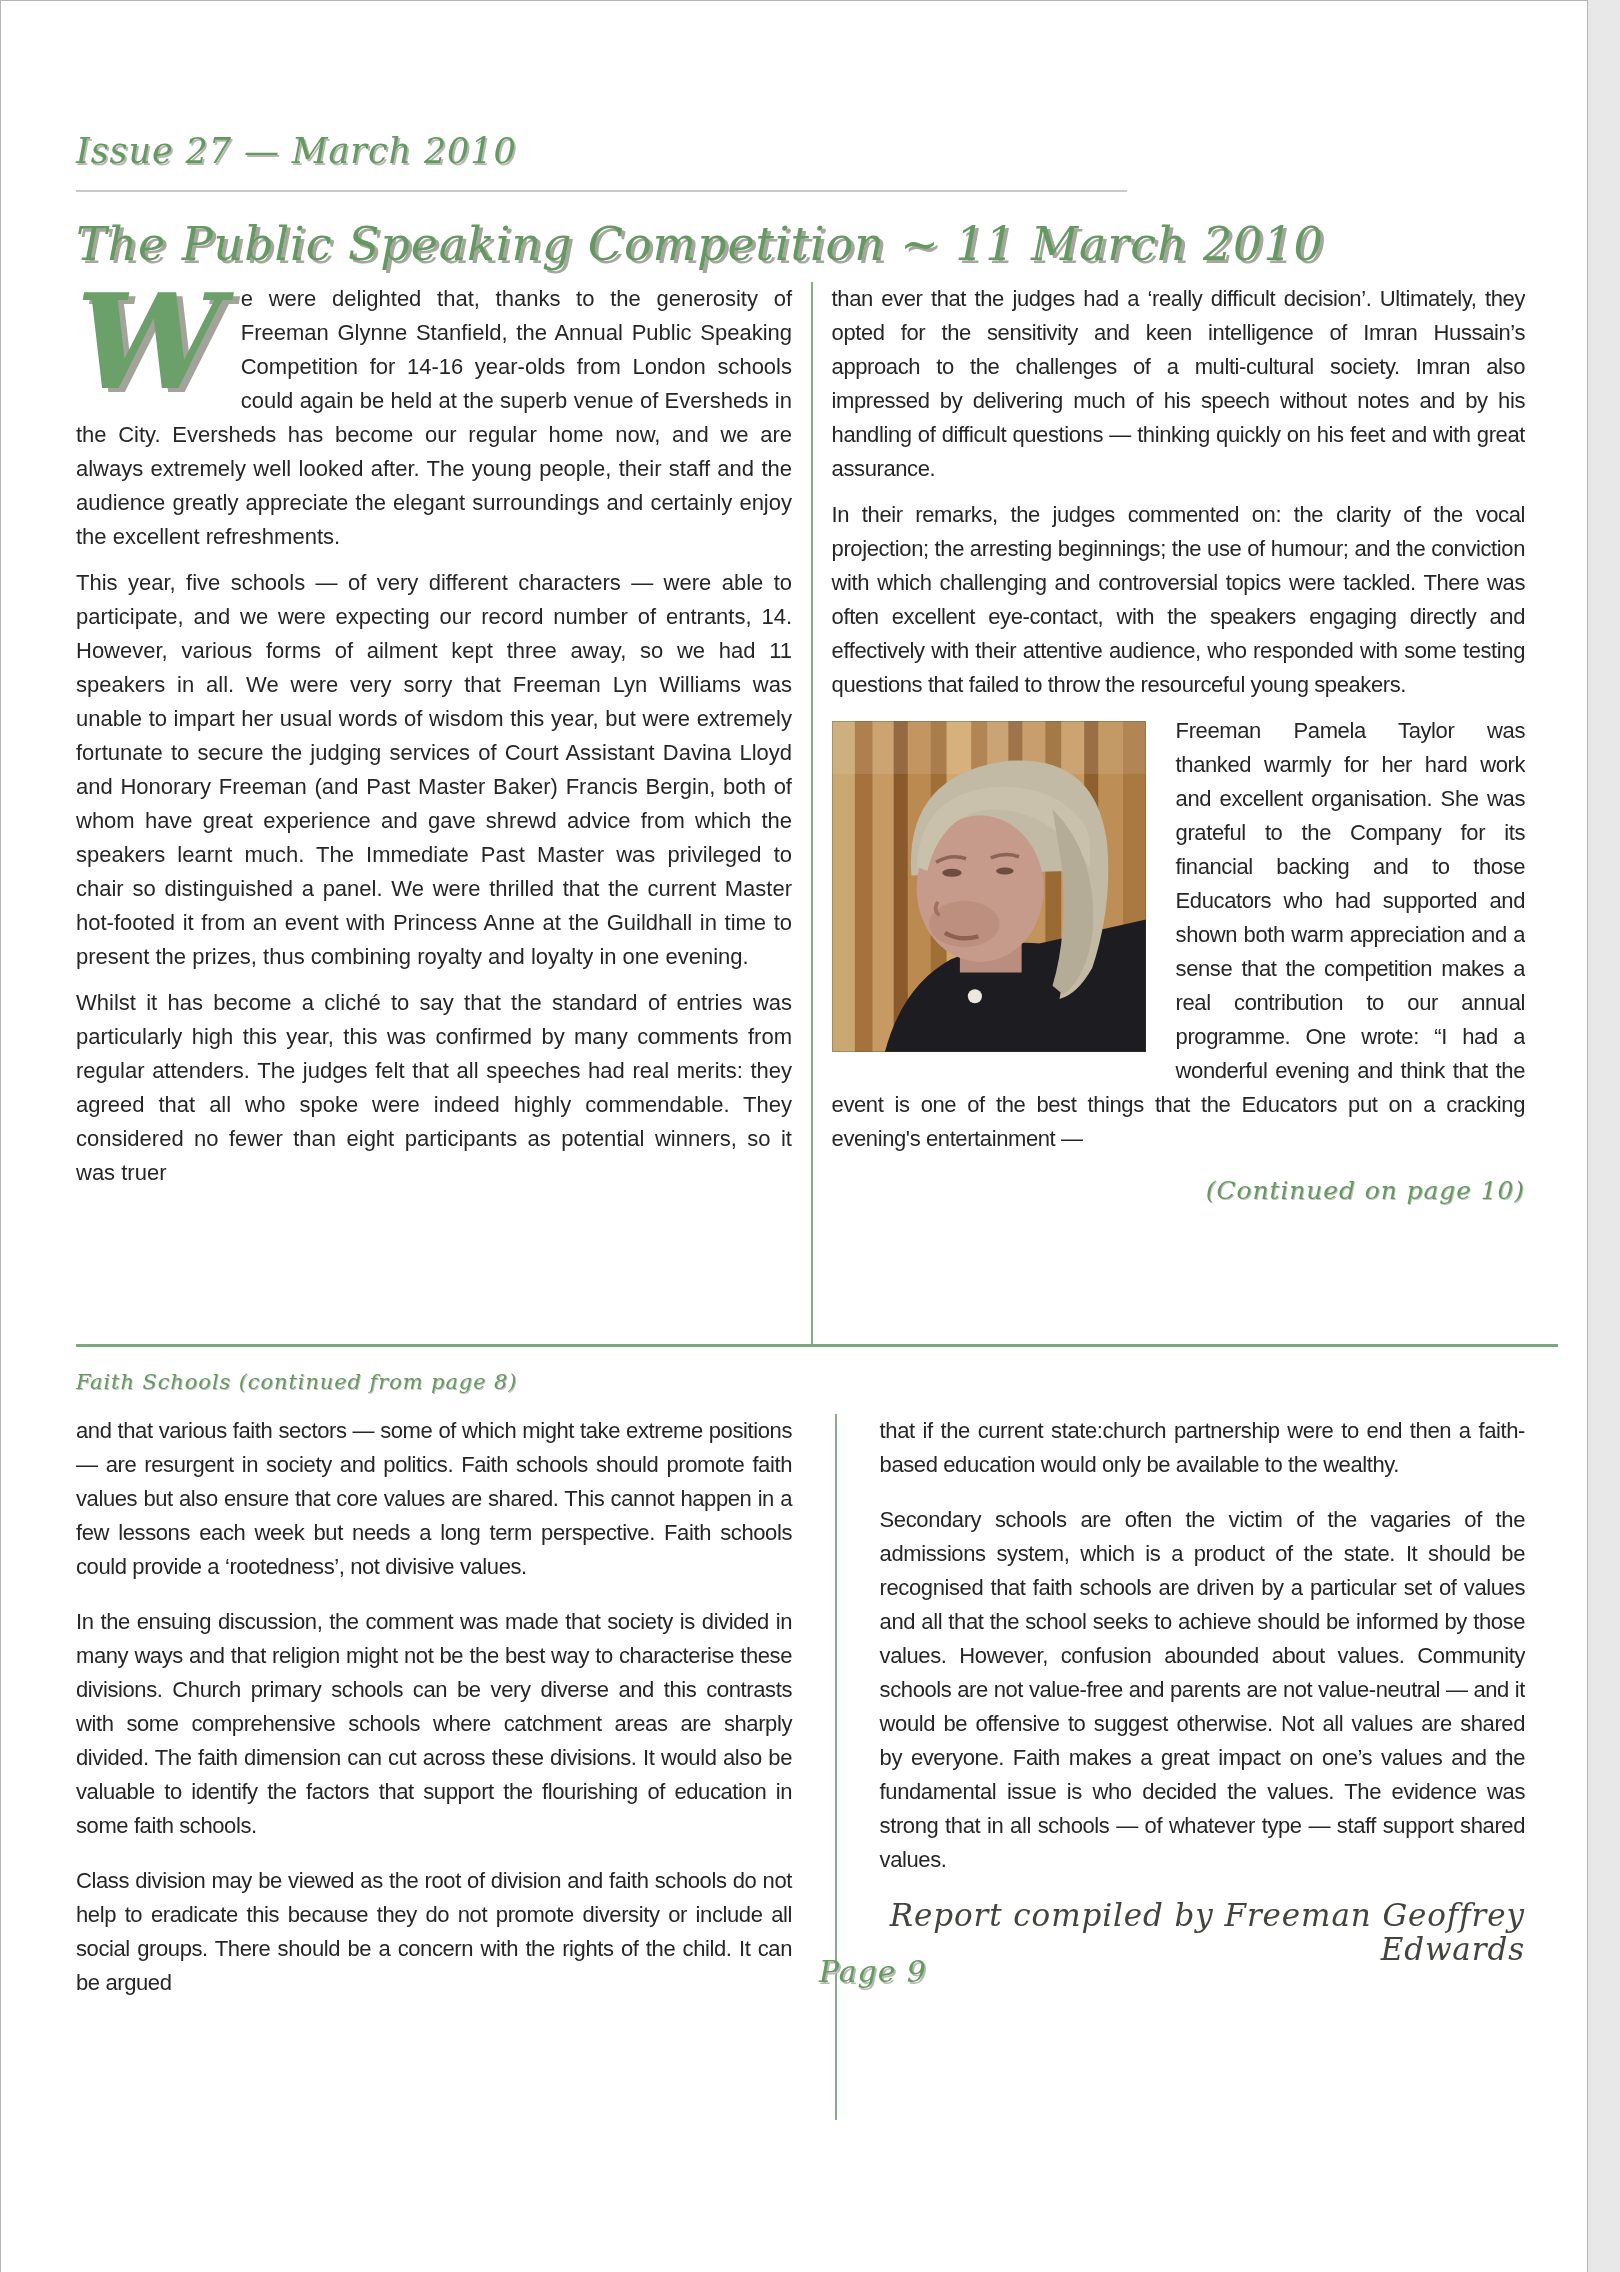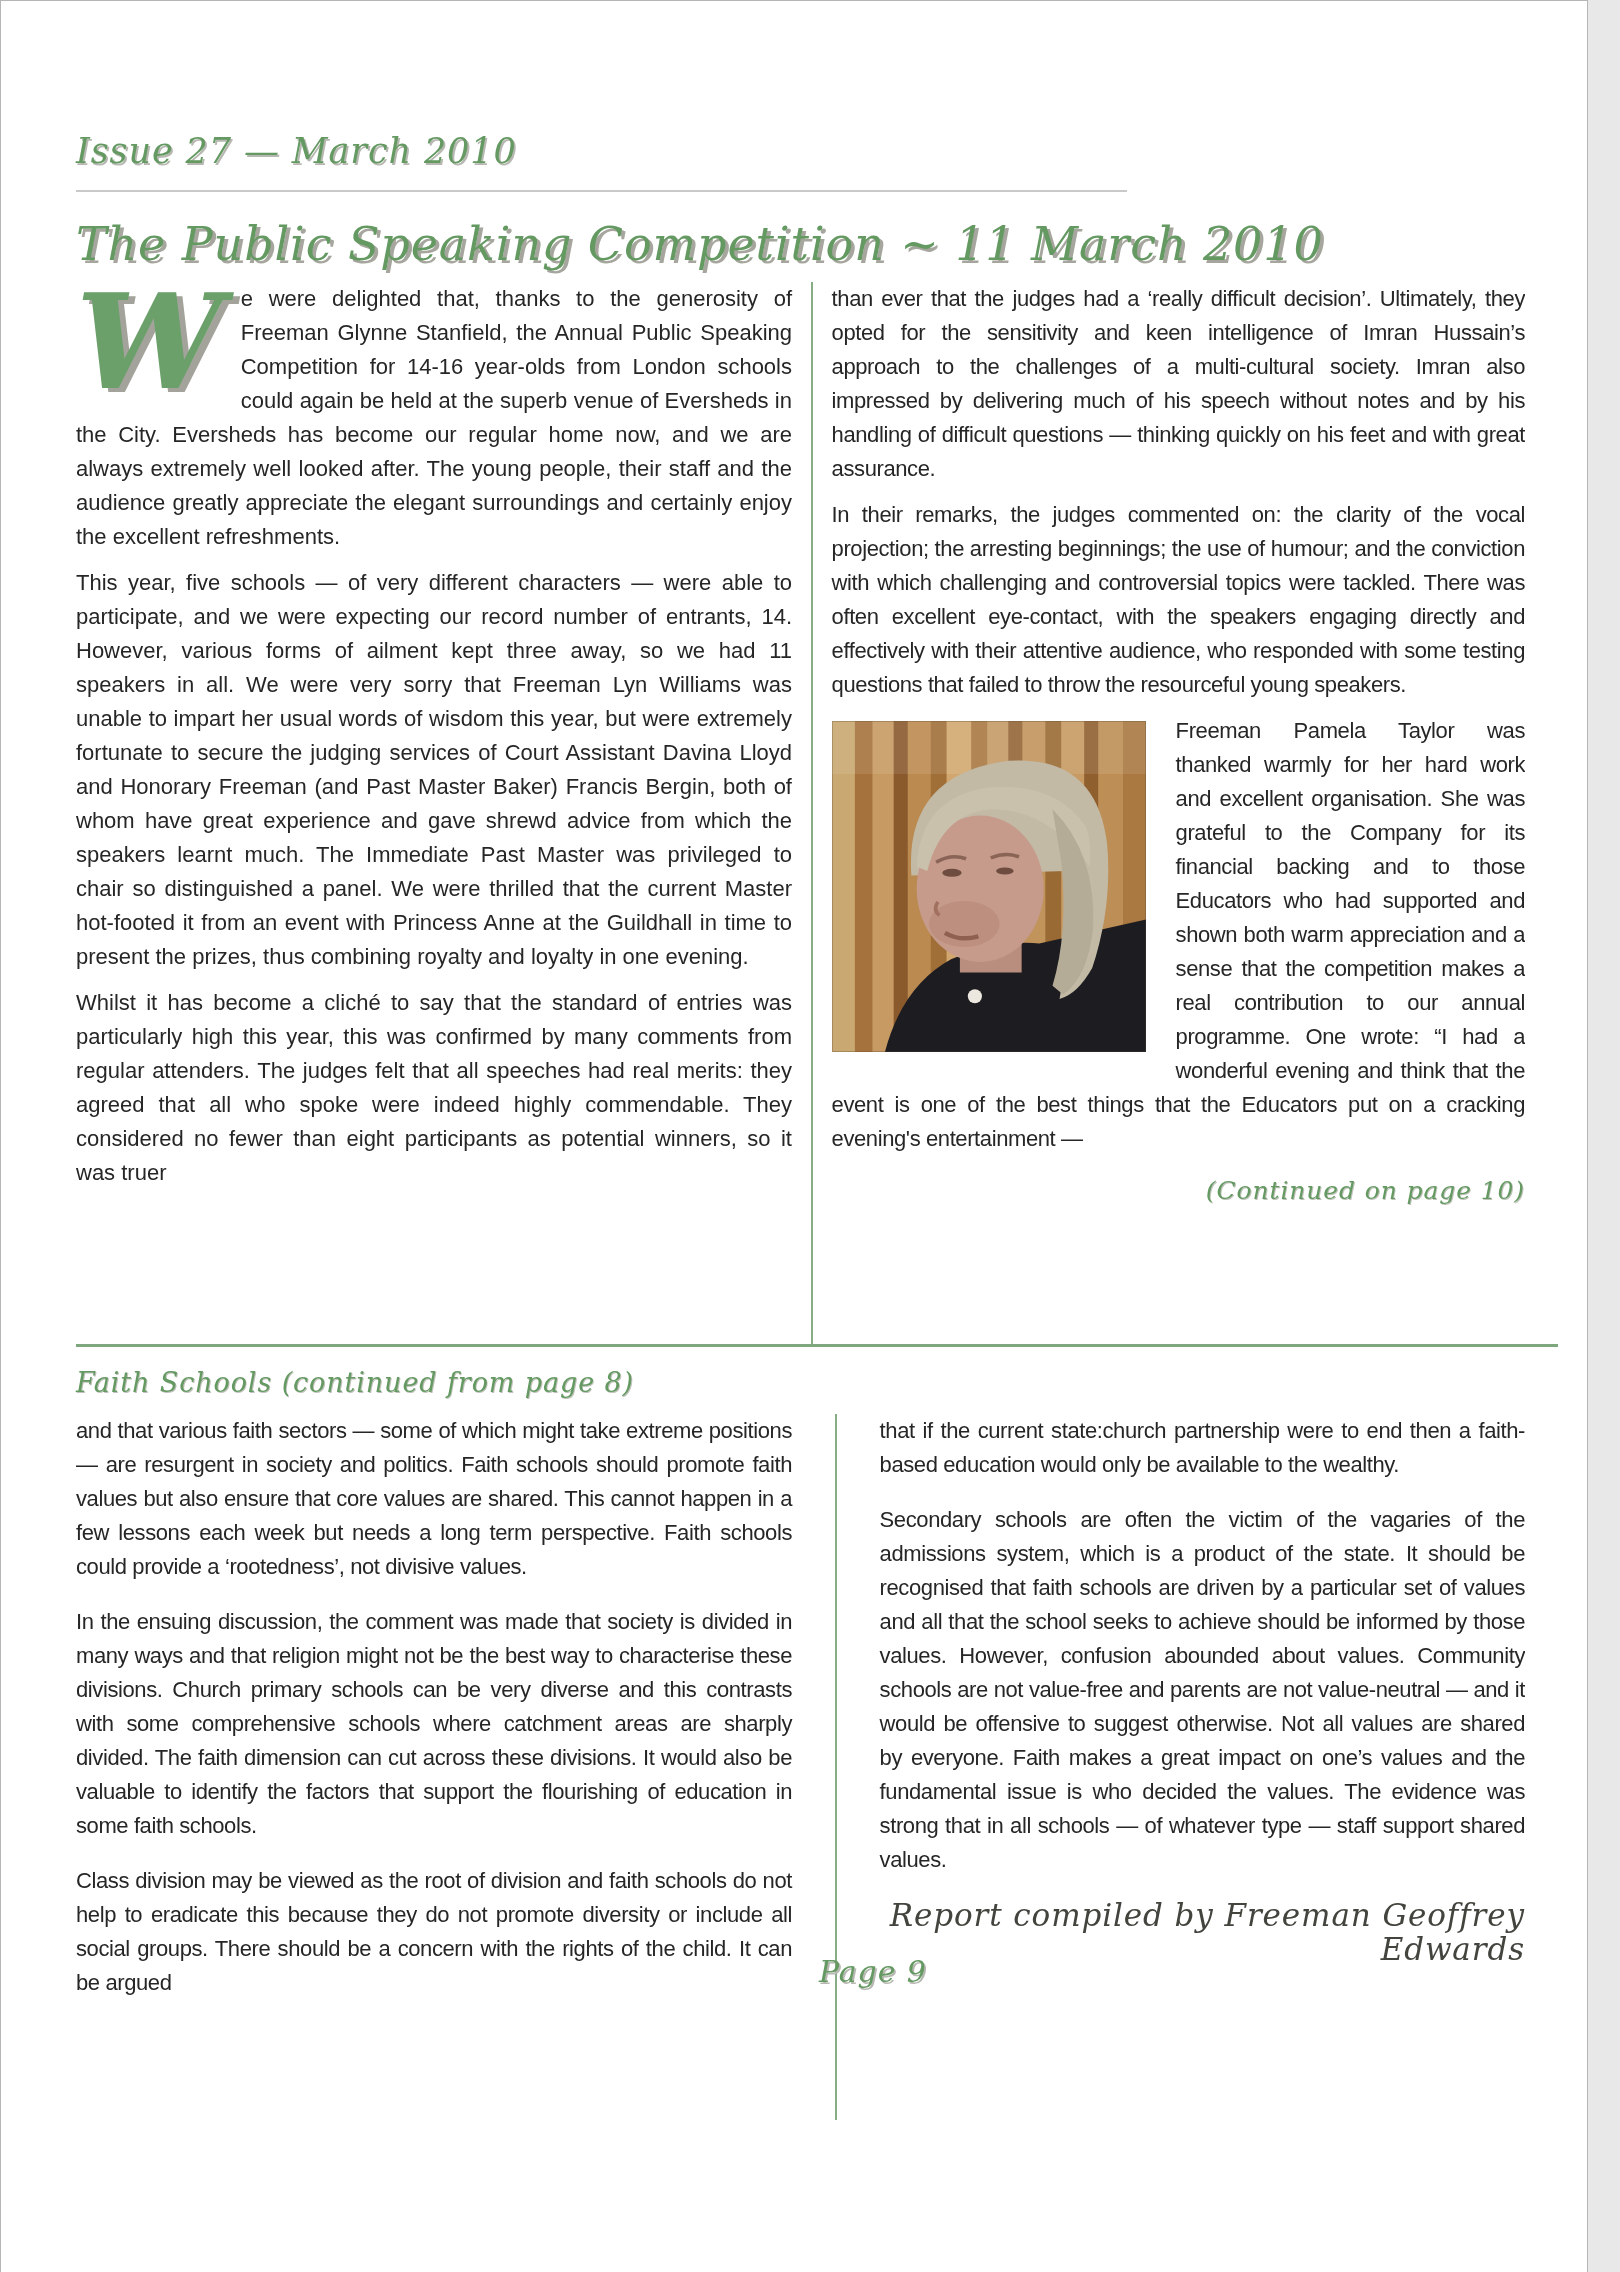--- a/index.html
+++ b/index.html
@@ -77,21 +77,21 @@
     text-align:right;
     font-size:25px;line-height:30px;
     text-shadow:0.9px 0.9px 0 #c2c2bc;
     margin-top:19.4px;
   }
   .section-rule{
     height:3.5px;background:#7fa77e;border:0;
     margin:0;width:1482px;
   }
   .faith-title{
-    font-size:27px;line-height:35px;
+    font-size:21px;line-height:35px;
     text-shadow:0.9px 0.9px 0 #c2c2bc;
     margin:17.6px 0 0 0;
     font-weight:normal;
   }
   .byline{
     display:block;
     text-align:right;
     font-family:"DejaVu Serif", serif;
     font-style:italic;
     letter-spacing:0.9px;

